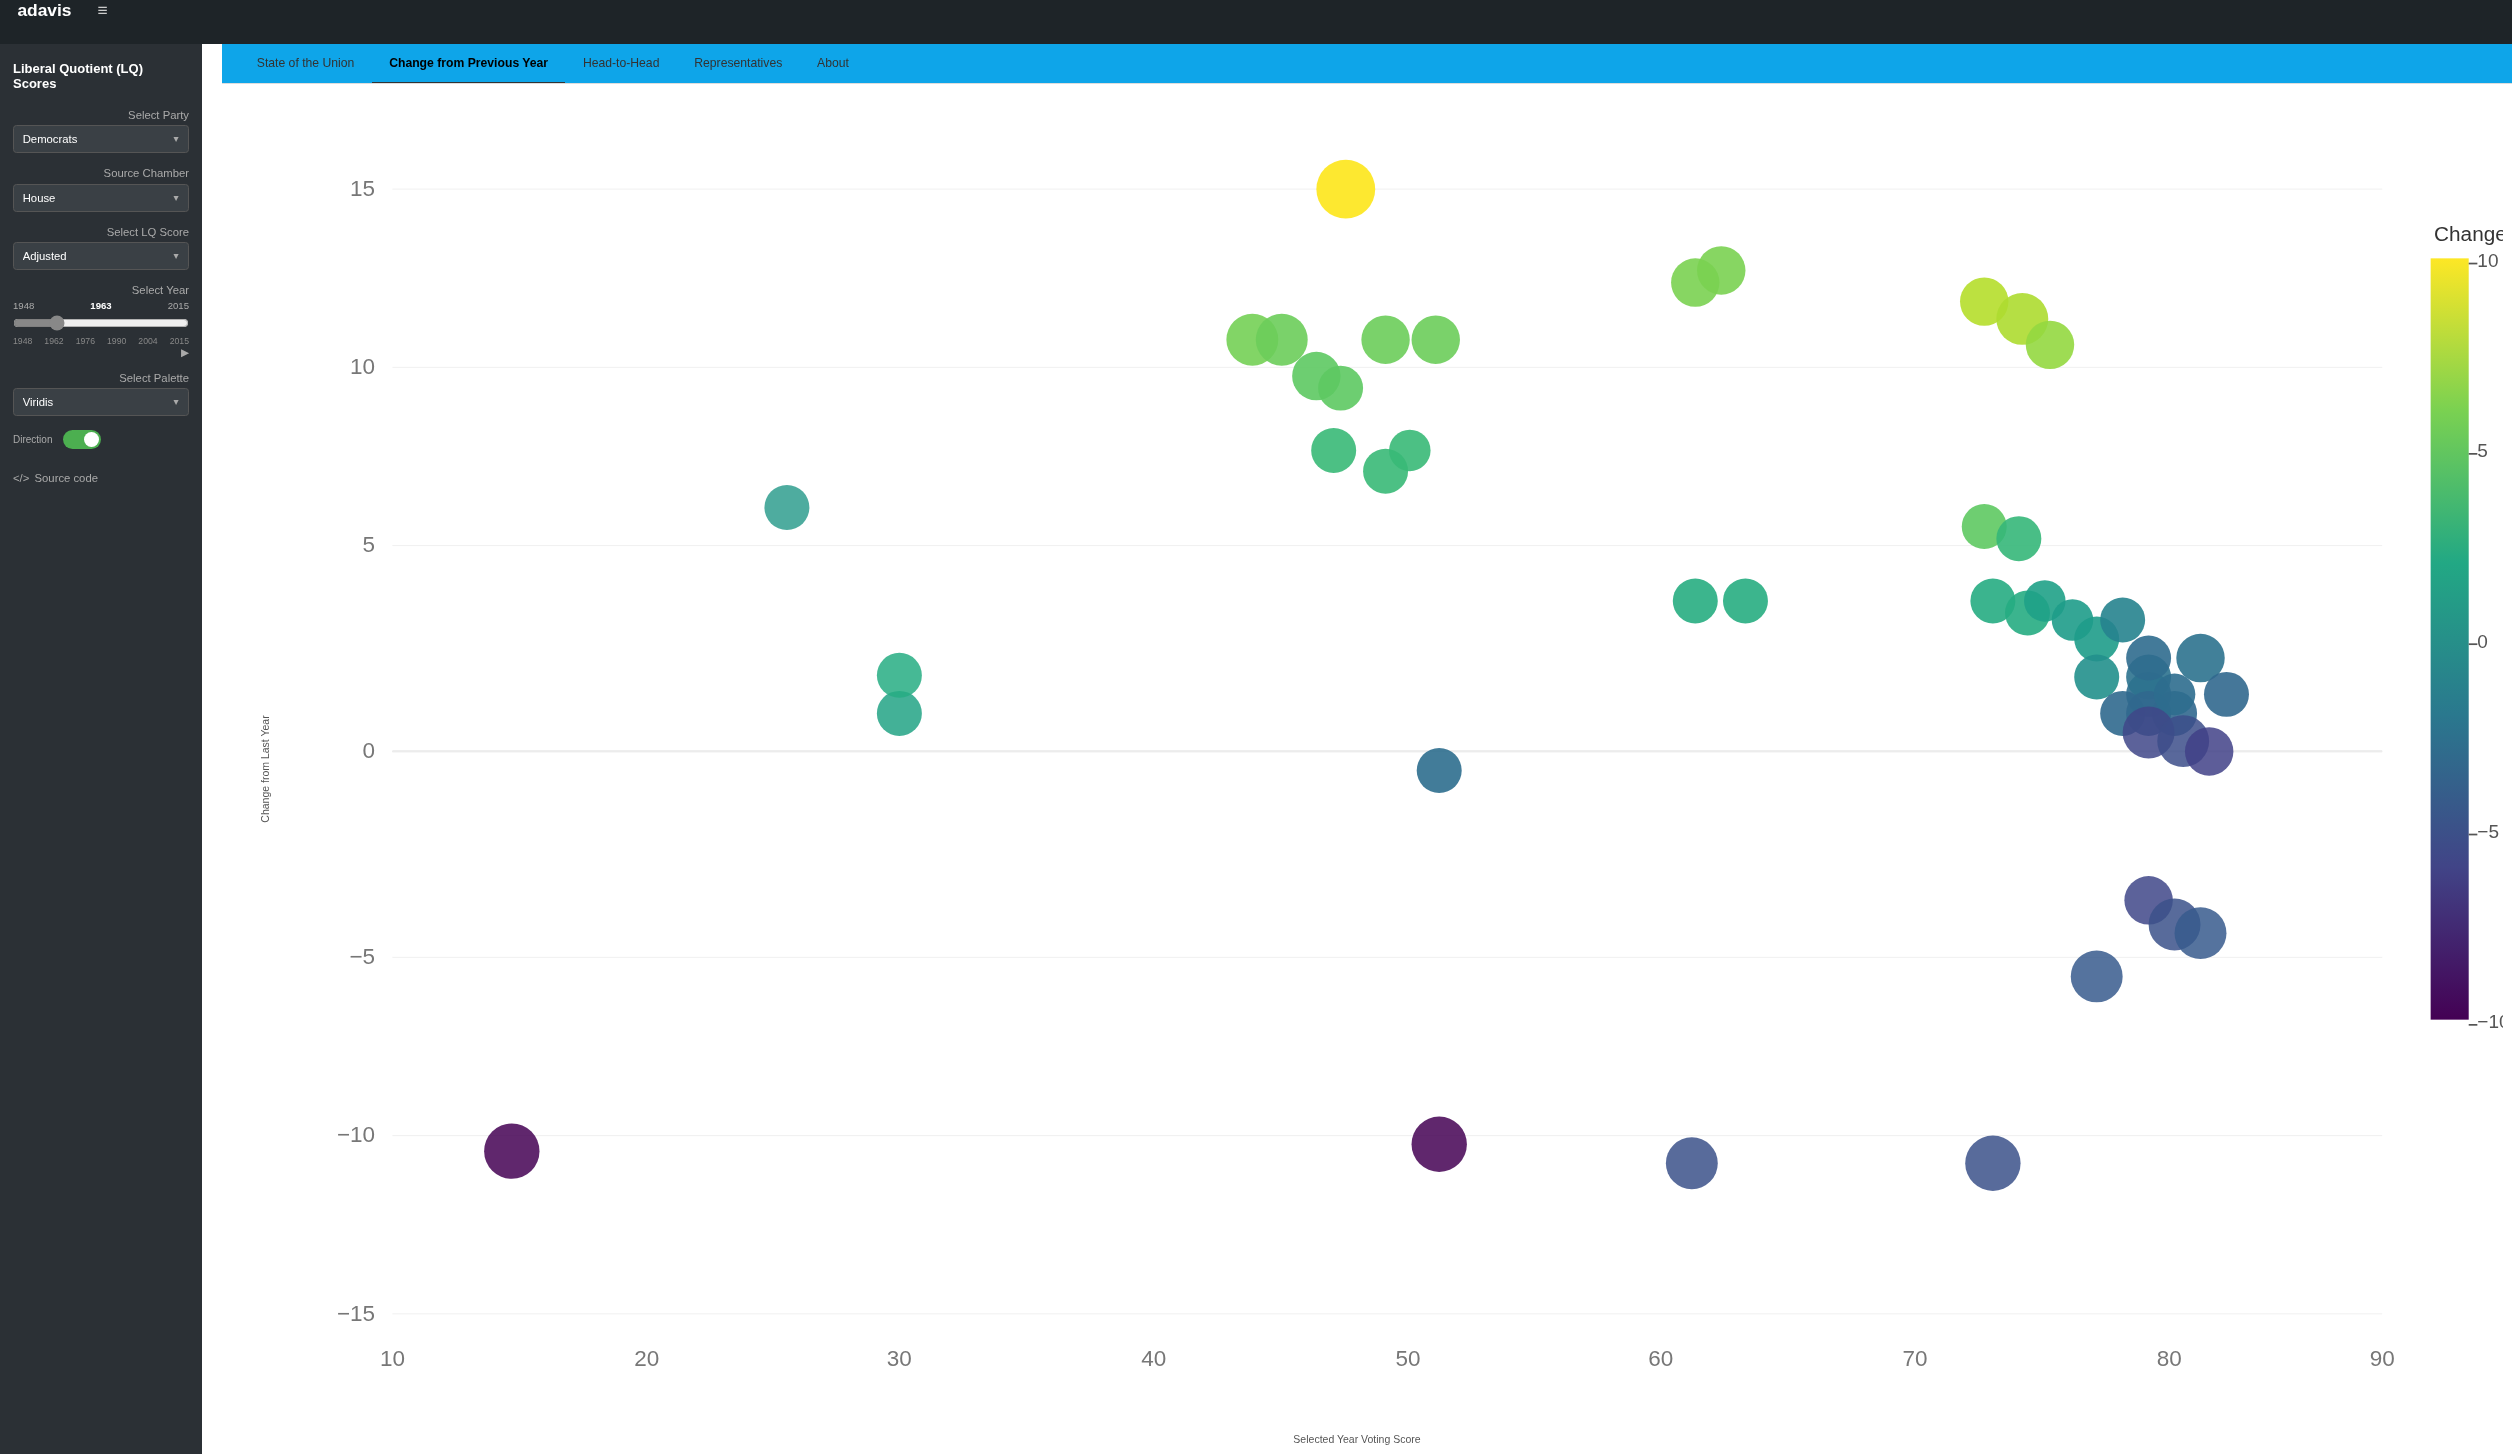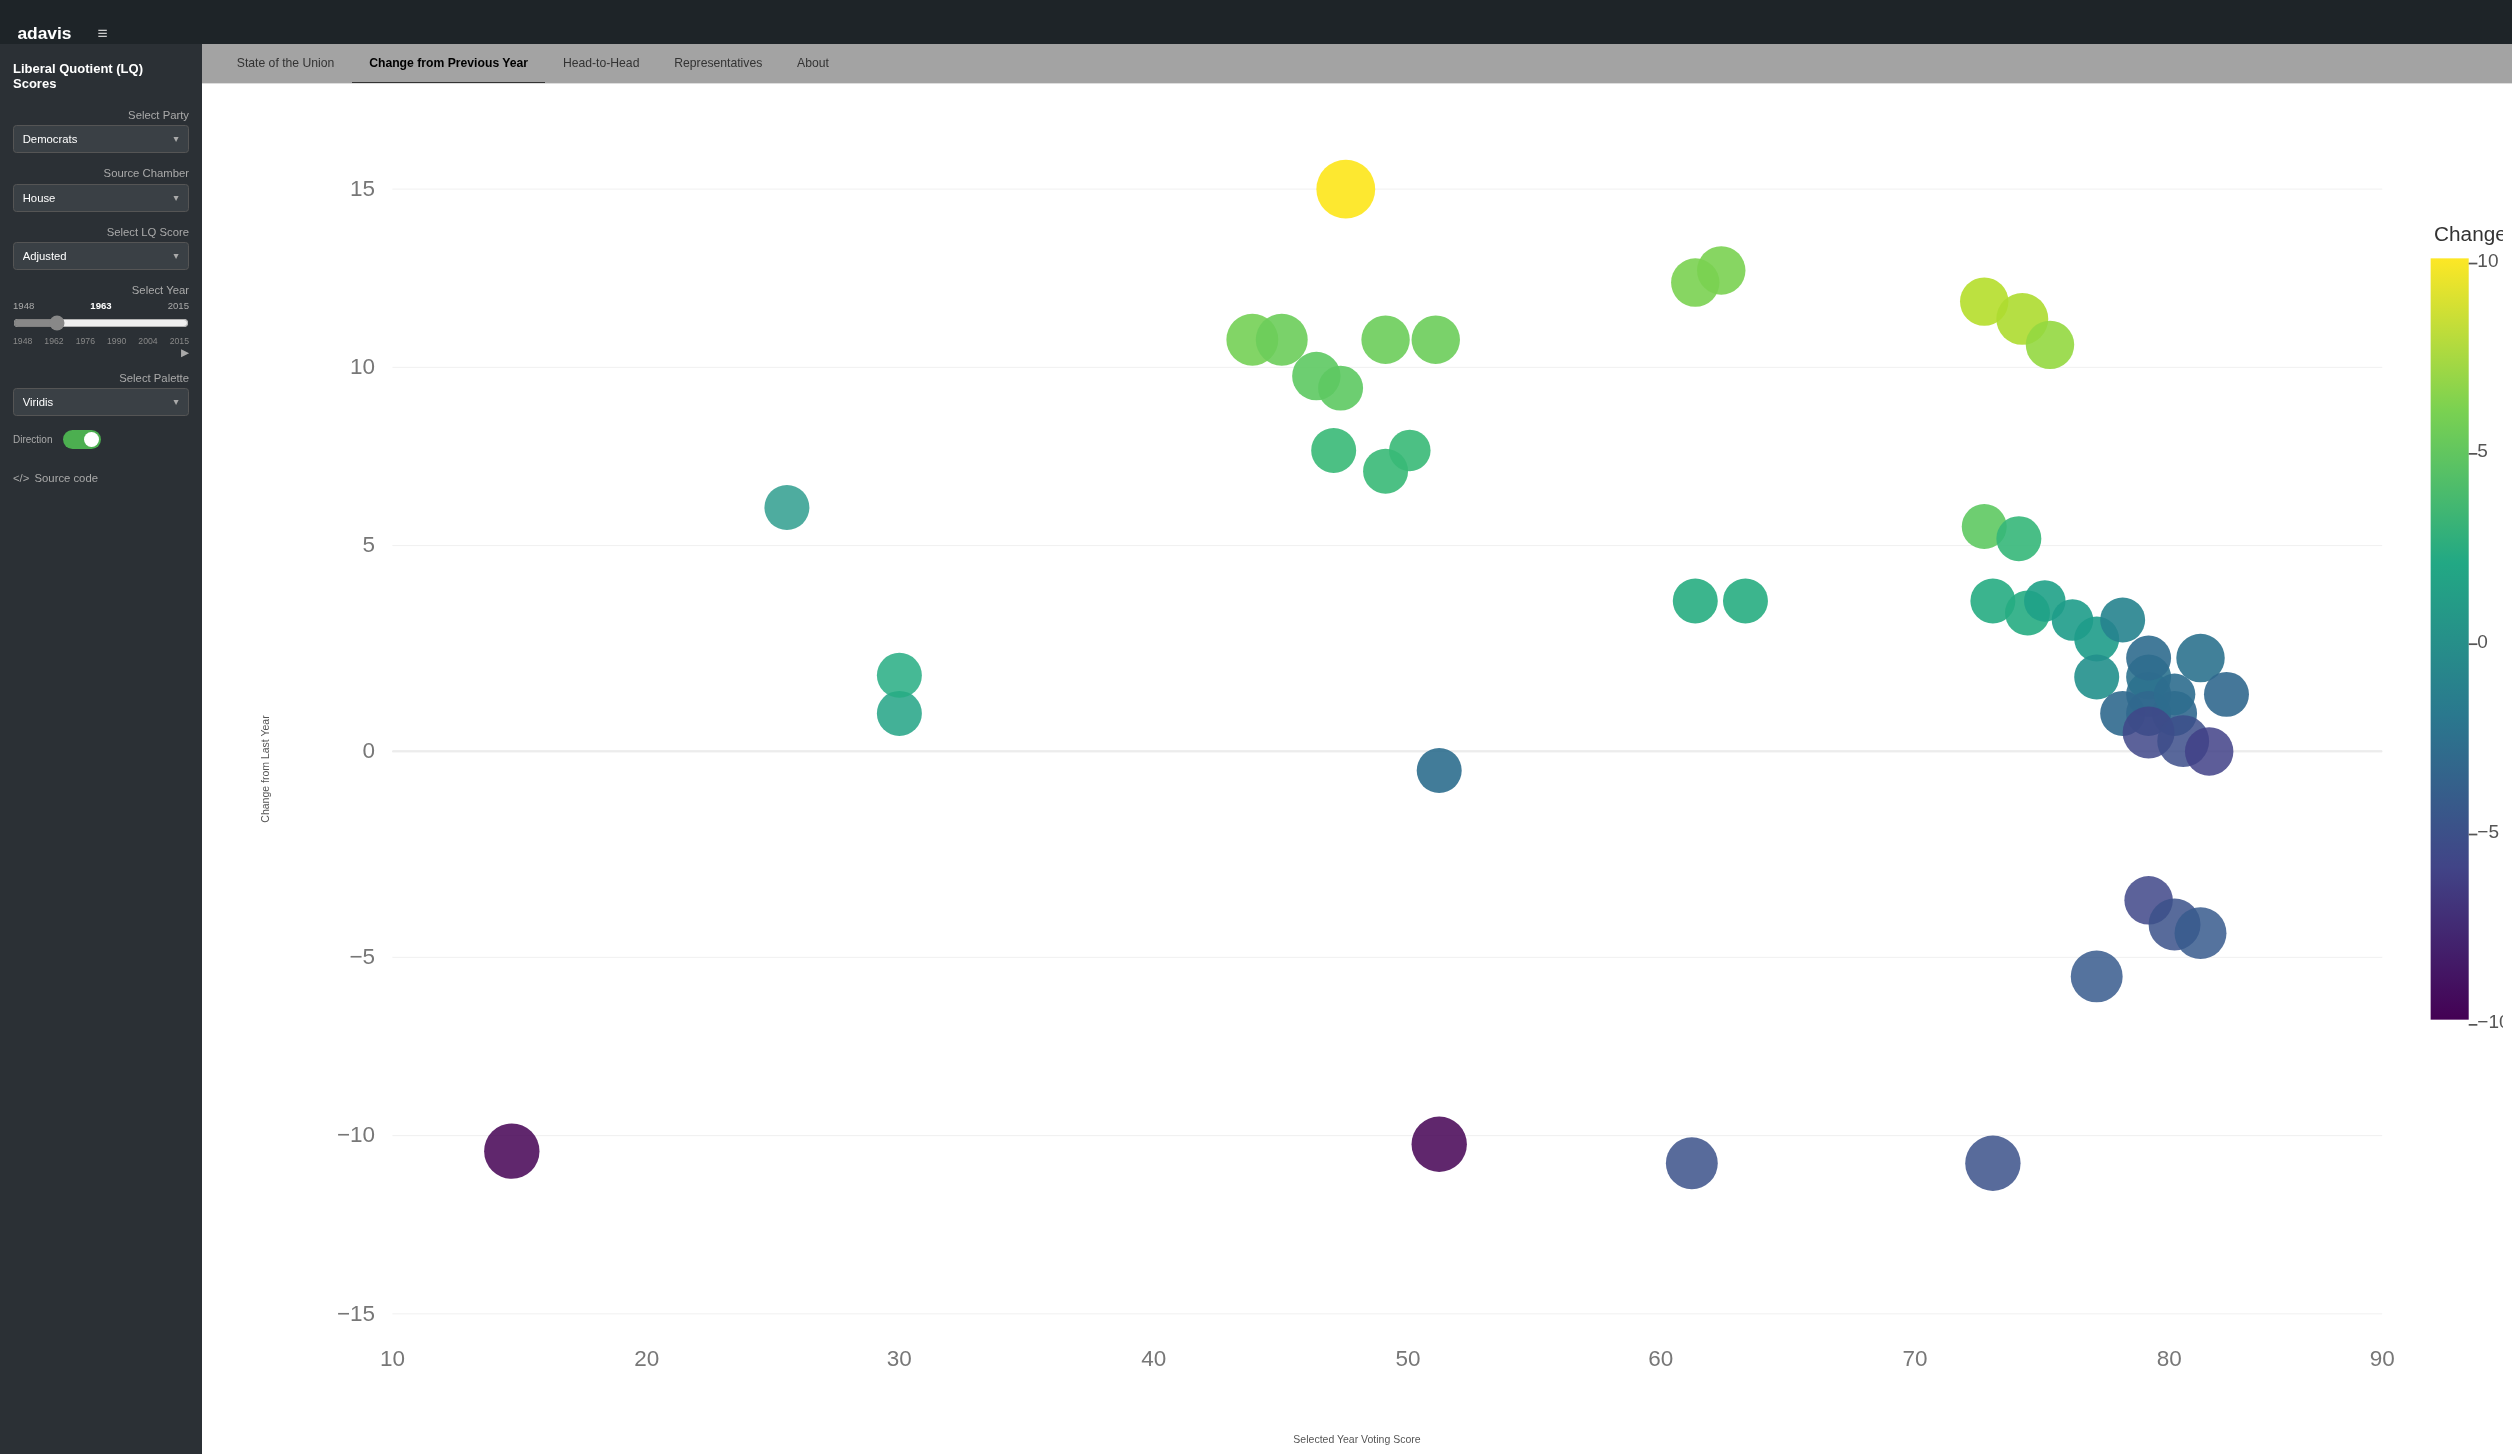--- a/index.html
+++ b/index.html
@@ -1,21 +1,21 @@
 <!DOCTYPE html>
 <html style="font-size:14px"><head>
   <meta charset="utf-8">
   <style>
     * { box-sizing: border-box; margin: 0; padding: 0; }
     body { font-family: Arial, sans-serif; background: #2b3035; color: #ccc; display: flex; flex-direction: column; height: 100vh; overflow: hidden; }
 
     .top-bar {
       background: #1e2428;
       display: flex;
-      align-items: flex-end;
+      align-items: flex-start;
       padding: 0 17.4px;
       height: 44px;
       flex-shrink: 0;
     }
     .app-title {
       color: #fff;
       font-size: 17.4px;
       font-weight: bold;
       margin-right: 26px;
     }
@@ -167,21 +167,22 @@
       background: #fff;
       display: flex;
       flex-direction: column;
       overflow: hidden;
     }
 
     .nav-tabs {
       display: flex;
       border-bottom: 0.9px solid #ddd;
       padding: 0 17.4px;
-      background: #a3a3a3;
+      background: #0ea5e9;
+      margin-left: 20px;
     }
     .nav-tab {
       padding: 12.2px 17.4px;
       font-size: 12.2px;
       color: #333;
       cursor: pointer;
       border-bottom: 1.7px solid transparent;
     }
 
     .chart-area {

